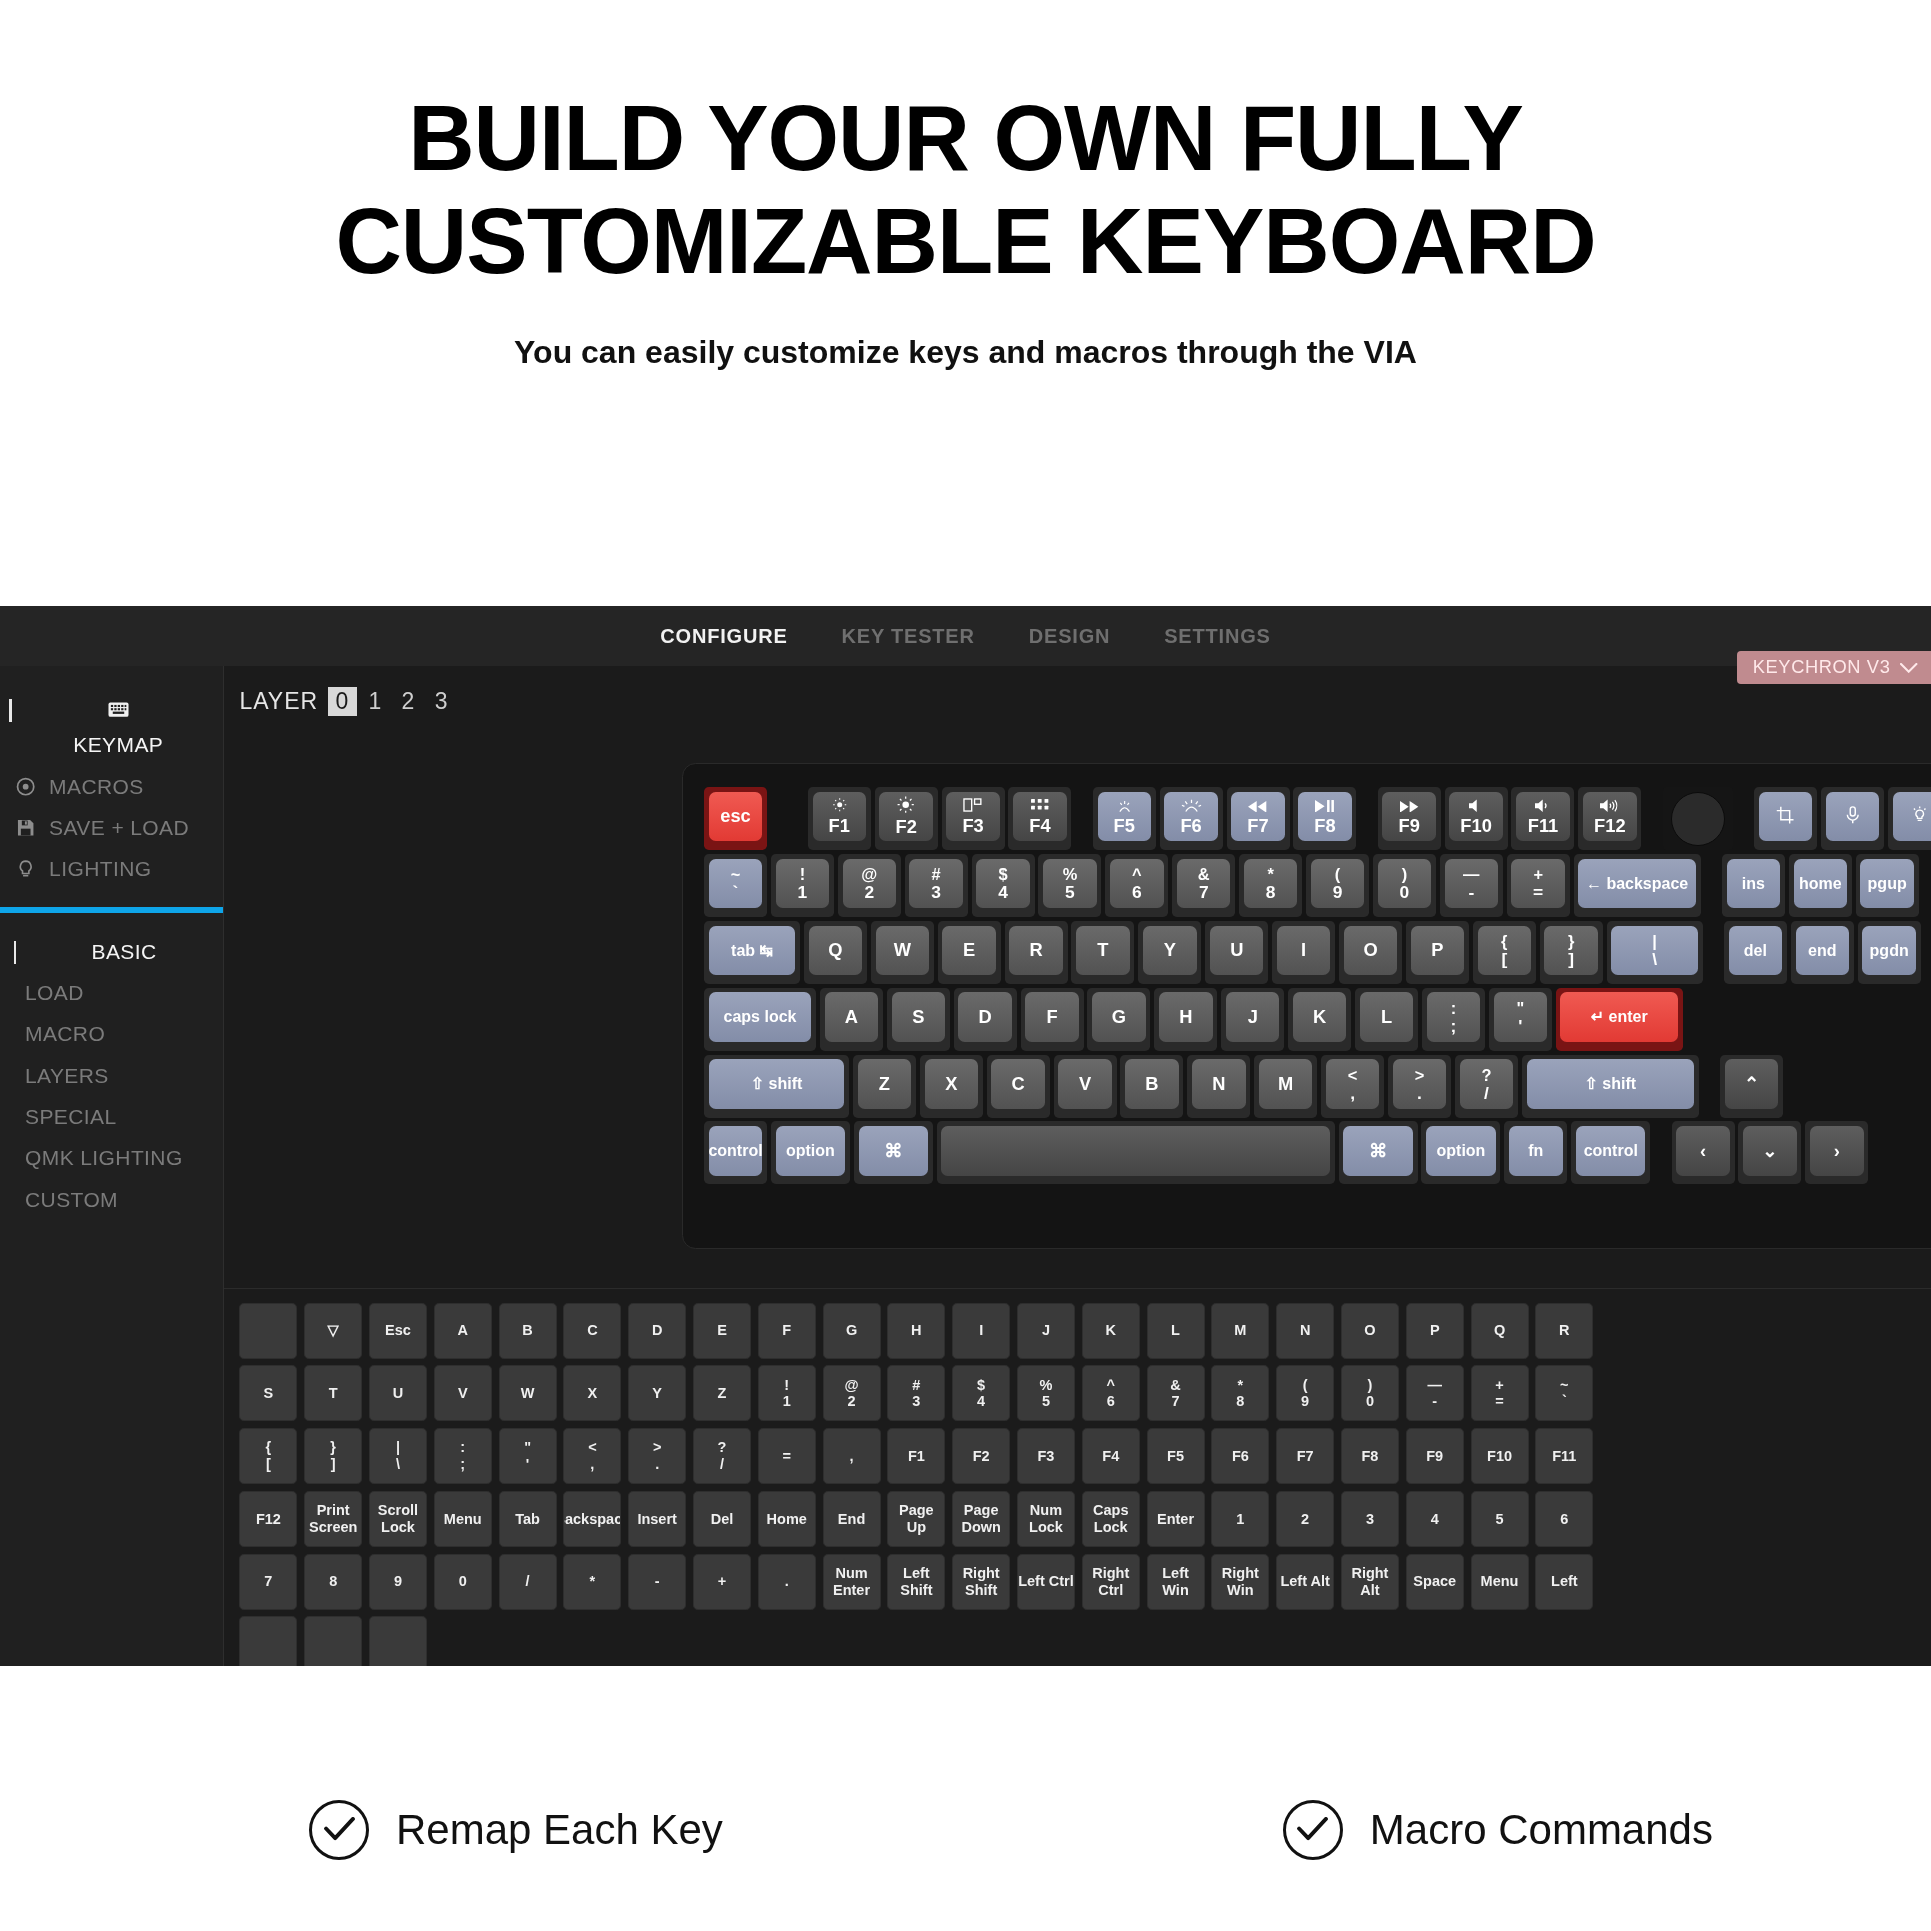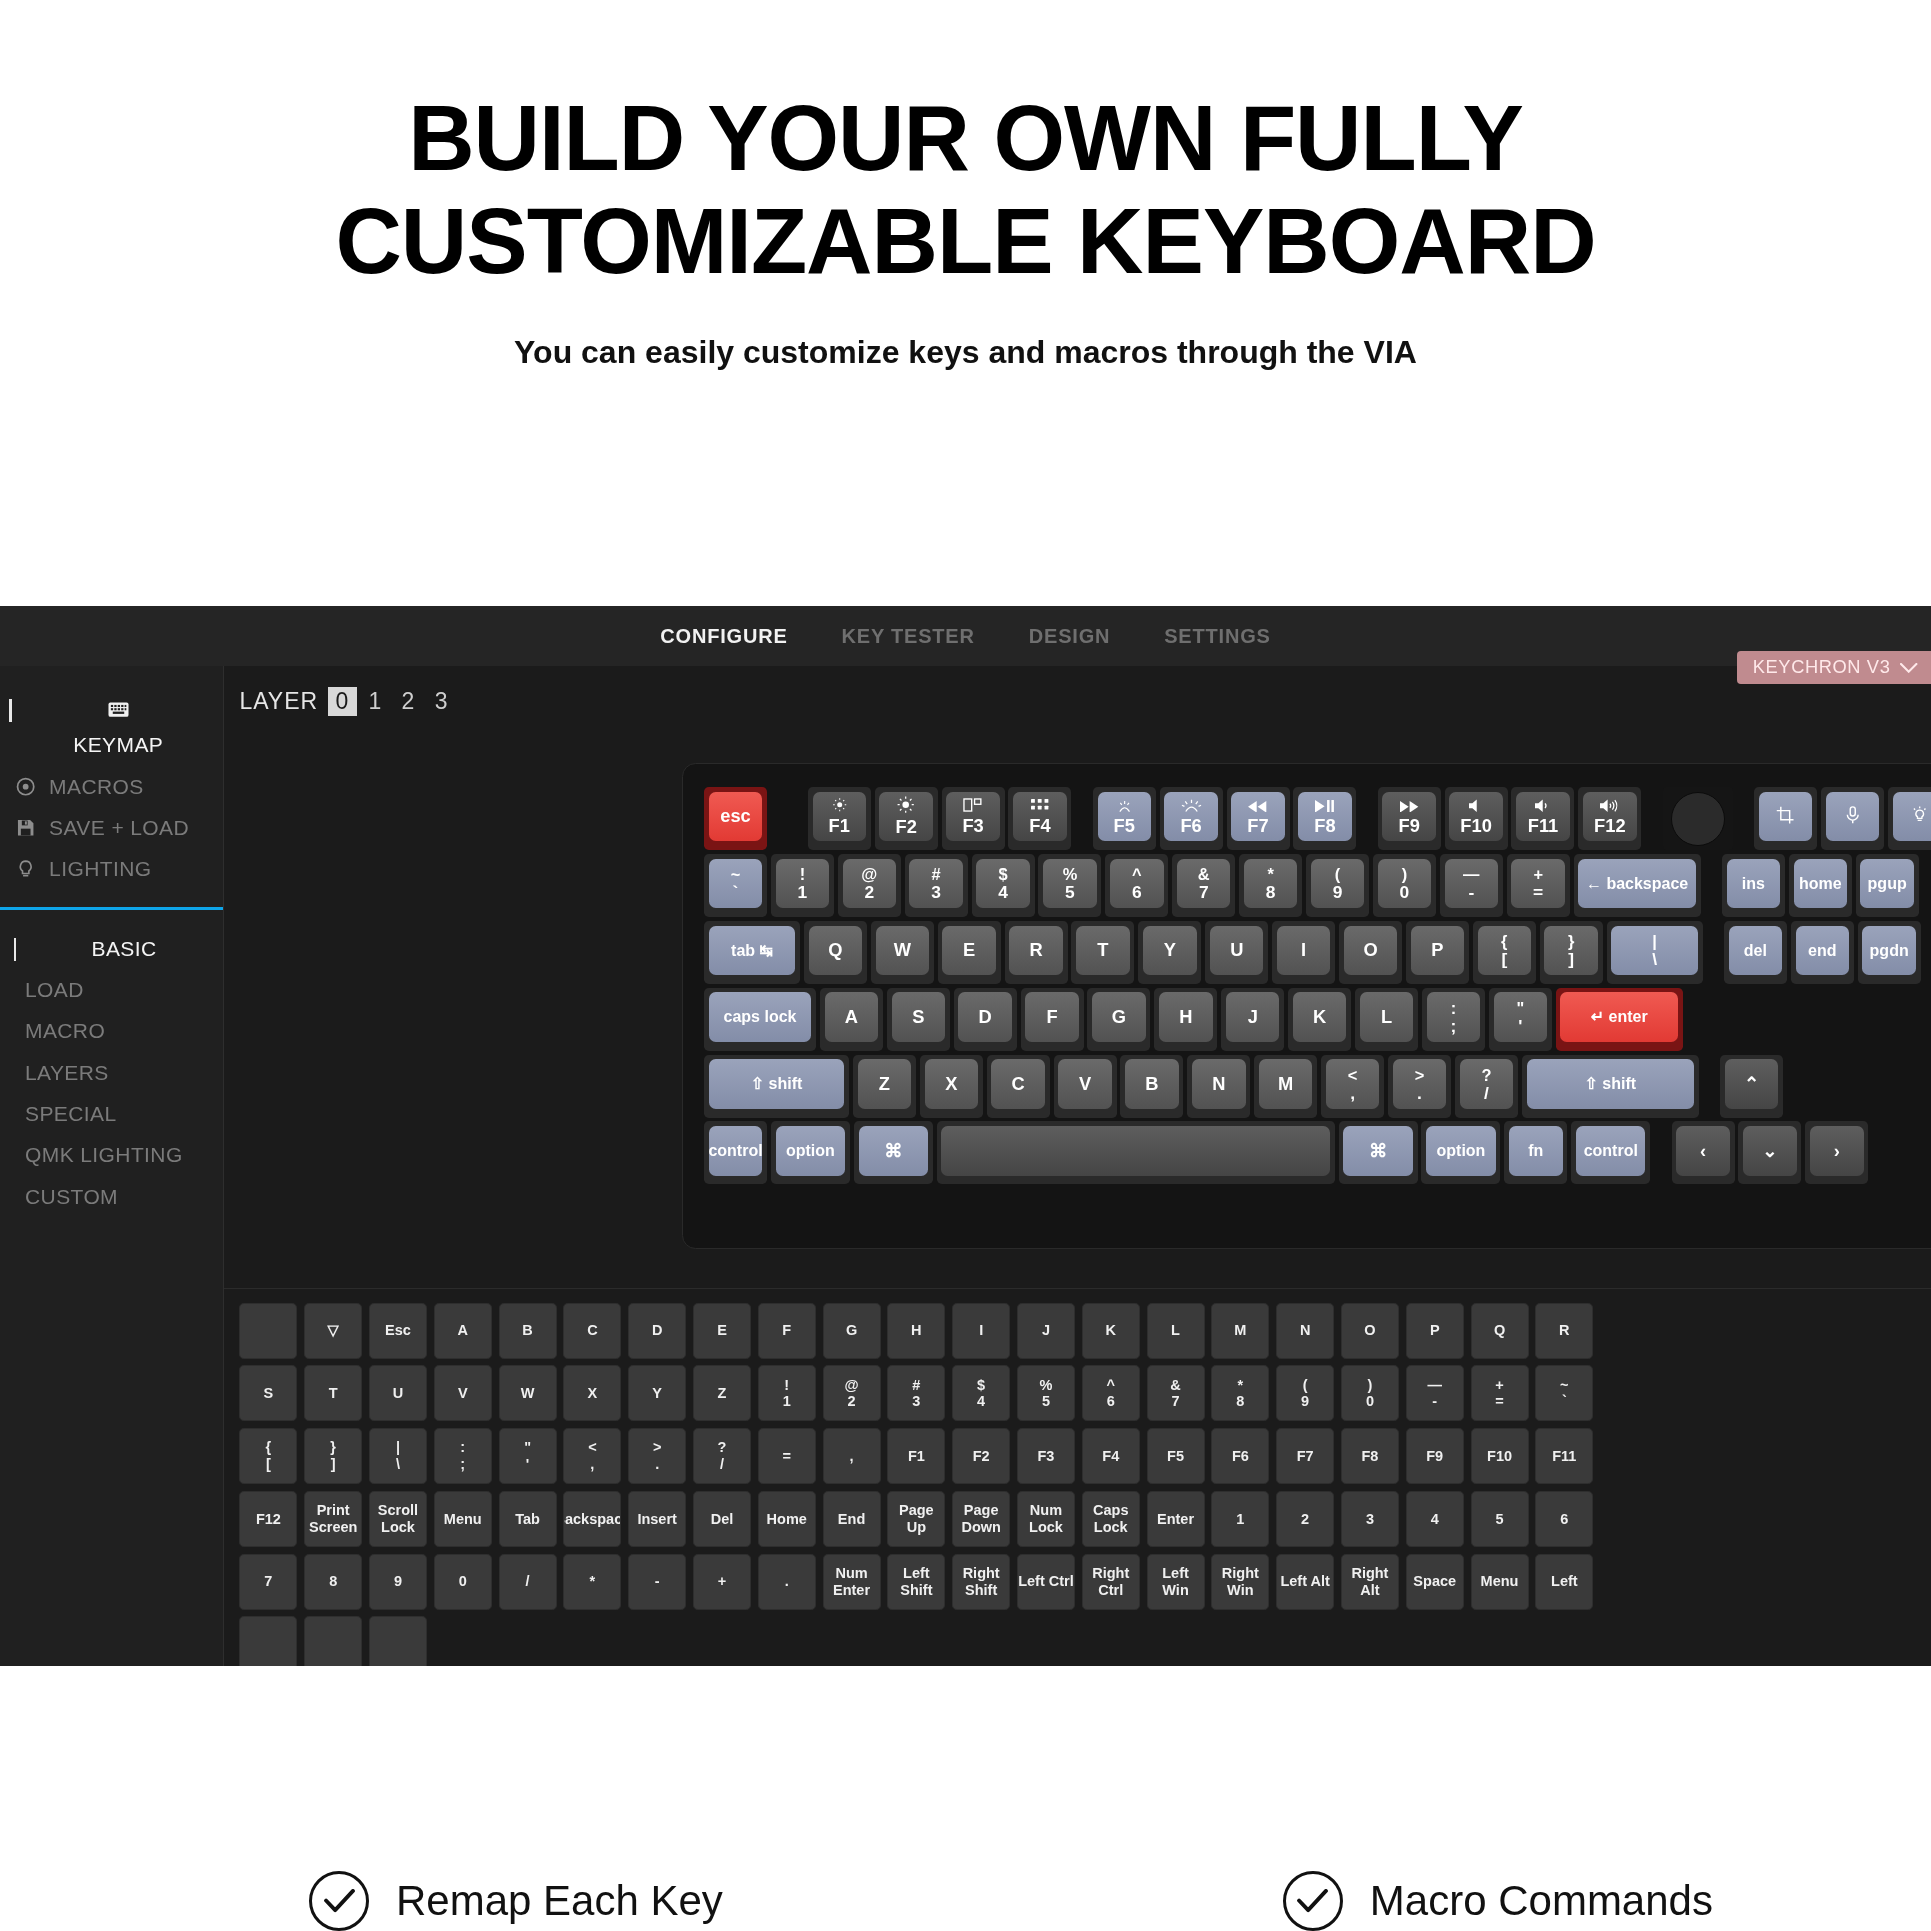--- a/index.html
+++ b/index.html
@@ -45,21 +45,21 @@
   
   .appbody { display: flex; flex: 1 1 auto; min-height: 0; }
 
   .sidebar {
     width: 224px; flex: 0 0 224px;
     background: #202020;
     border-right: 1px solid #2e2e2e;
     display: flex; flex-direction: column;
   }
   .side-top { padding: 23px 0 17.4px; }
-  .side-bottom { padding: 17.4px 0 0; border-top: 3px solid #0ea5e9; }
+  .side-bottom { padding: 17.4px 0 0; border-top: 6px solid #0ea5e9; }
 
   .side-item {
     display: flex; align-items: center; gap: 10.6px;
     padding: 8.7px 0 8.7px 13.5px;
     font-size: 21px; letter-spacing: 0.4px;
     color: #7b7b7b; position: relative;
   }
   .side-item.active { color: #f5f5f5; flex-direction: column; }
   .side-item.active::before {
     content: ""; position: absolute; left: 8.7px; top: 9.7px;
@@ -170,21 +170,21 @@
     text-align: center; overflow: hidden;
   }
   .pkey .s1 { font-size: 14.5px; }
   .pkey .s2 { font-size: 14.5px; }
   .pkey.tiny { font-size: 13px; }
 
   
   .footer {
     position: absolute; left: 0; top: 1728px;
     width: 1931px; height: 203px;
-    display: flex; align-items: flex-end;
+    display: flex; align-items: center;
     padding-left: 309px; gap: 560px;
   }
   .feat { display: flex; align-items: center; gap: 27px; }
   .feat .ring {
     width: 60px; height: 60px; border-radius: 50%;
     border: 3.9px solid #111; display: flex;
     align-items: center; justify-content: center;
     flex: 0 0 60px;
   }
   .feat .ring svg { display: block; }

